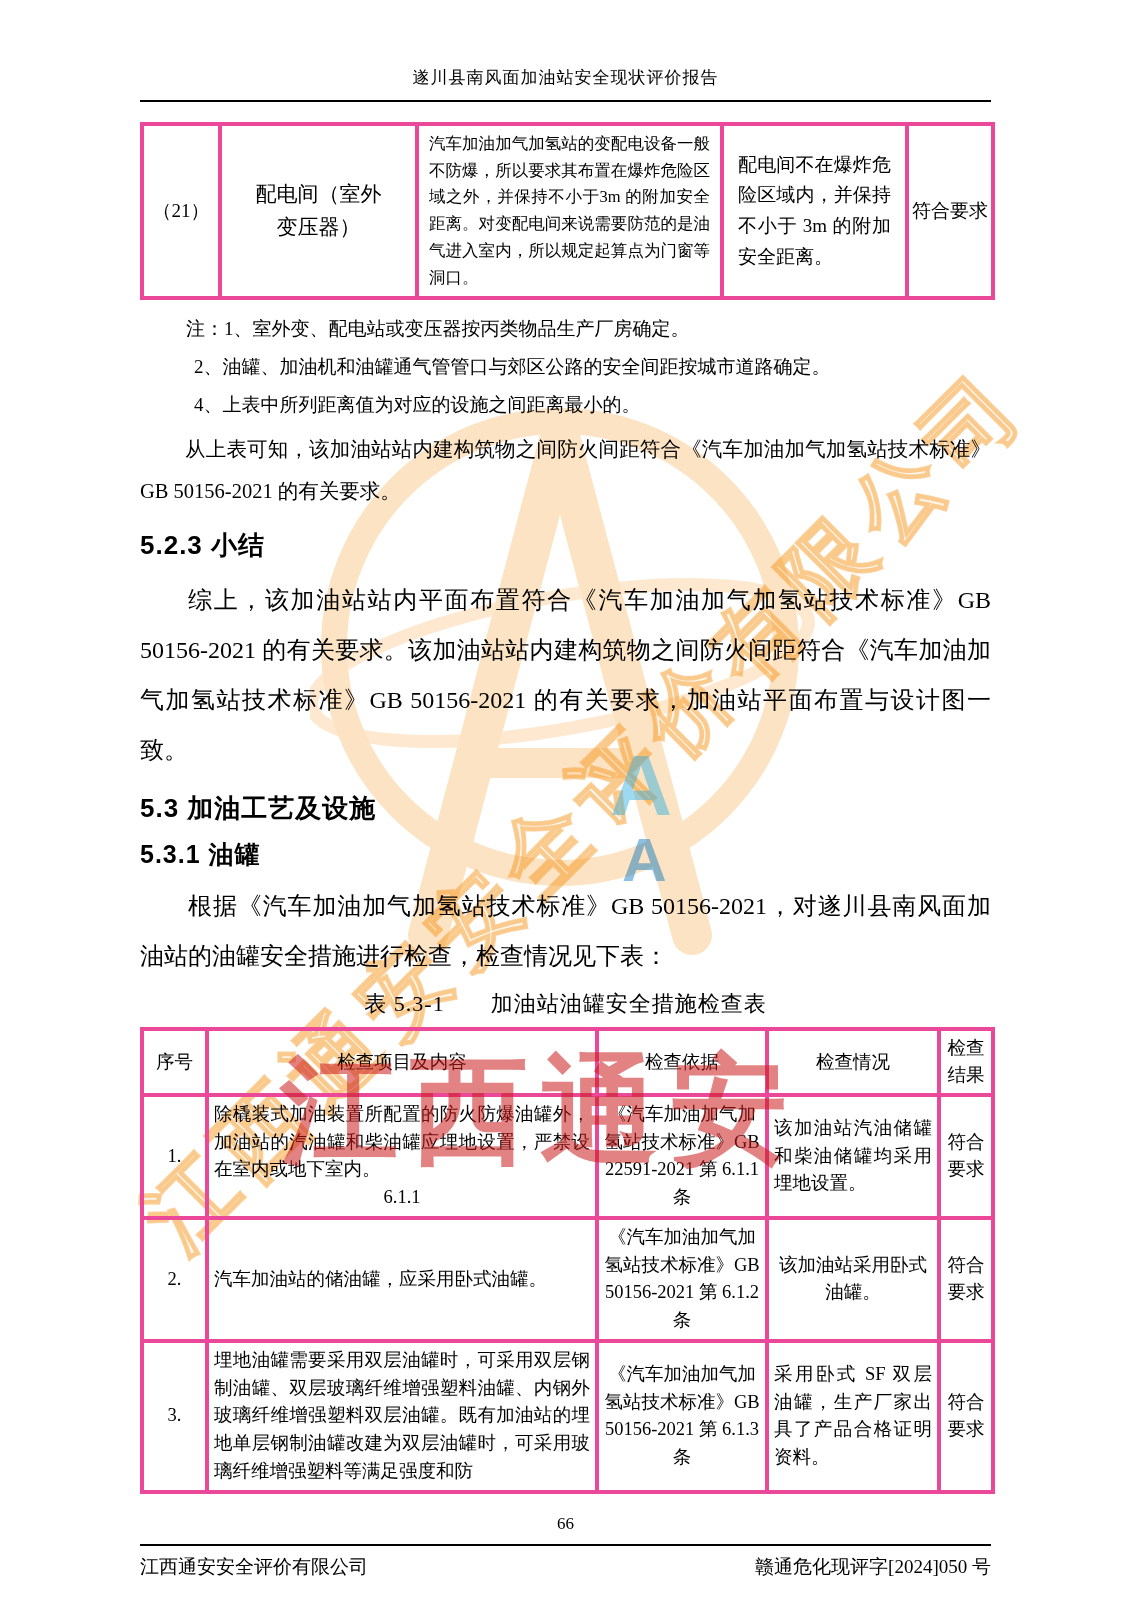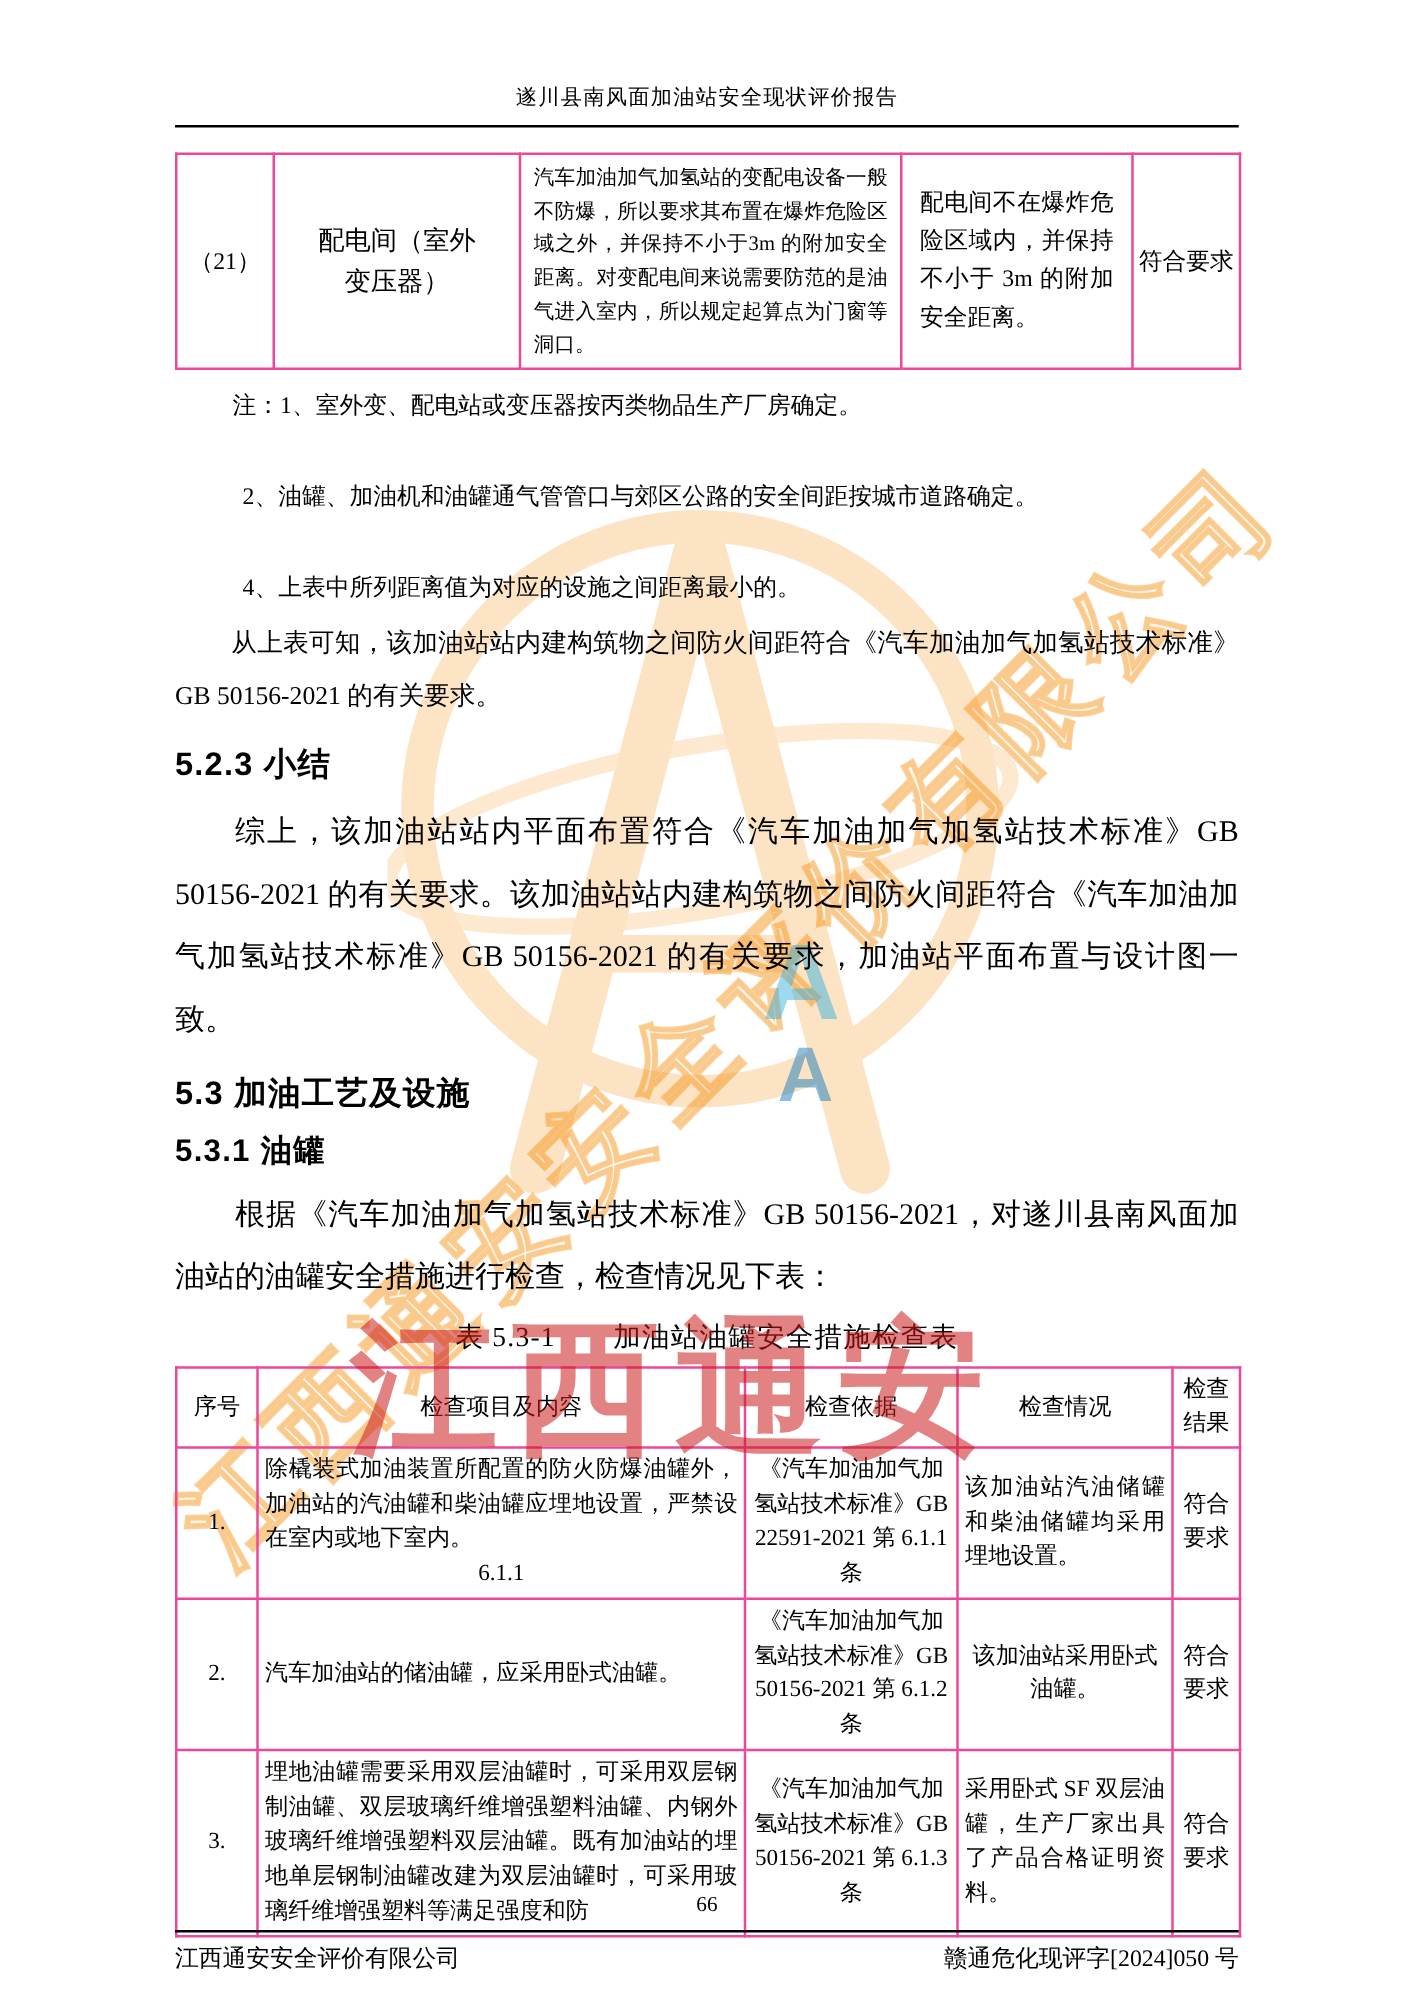--- a/index.html
+++ b/index.html
@@ -27,32 +27,32 @@
     color:rgba(203,27,27,0.55);
   }
   
   .content { position:absolute; left:140px; top:66px; width:851px; z-index:1; }
   .doc-header {
     text-align:center; font-size:17px; letter-spacing:1px;
     padding-bottom:11px; border-bottom:2px solid #000;
   }
   
   table { border-collapse:collapse; width:851px; table-layout:fixed; }
-  td,th { border:2px solid #ec4899; vertical-align:middle; font-weight:normal; }
+  td,th { border:4px solid #ec4899; vertical-align:middle; font-weight:normal; }
   .top-table { margin-top:20px; }
   .top-table tr { height:162px; }
   .tt-no   { text-align:center; font-size:19px; }
   .tt-name { text-align:center; font-size:21px; padding:12px 26px; line-height:1.6; }
   .tt-basis{ text-align:justify; font-size:16.5px; line-height:1.62; padding:5px 10px; }
   .tt-sit  { text-align:justify; font-size:19px; line-height:1.62; padding:5px 14px;border-radius:28px; }
   .tt-res  { text-align:center; font-size:19px; }
   
   .notes { margin:10px 0 0 46px; font-size:19px; line-height:2.0; }
   .note-line { white-space:nowrap; }
-  .note-sub { padding-left:8px;margin-top:35px; }
+  .note-sub { padding-left:8px; }
   
   .para-sm { margin-top:4px; font-size:20.5px; line-height:42px; text-align:justify; text-indent:2.2em; }
   .para    { font-size:24px; line-height:50px; text-align:justify; text-indent:2em; }
   .h-lvl2 {
     font-family:"Liberation Sans","DejaVu Sans",sans-serif;
     font-weight:bold; font-size:26px; margin:16px 0 12px 0; letter-spacing:1px;
   }
   .h-lvl3 {
     font-family:"Liberation Sans","DejaVu Sans",sans-serif;
     font-weight:bold; font-size:25px; margin:12px 0 10px 0; letter-spacing:1px;

